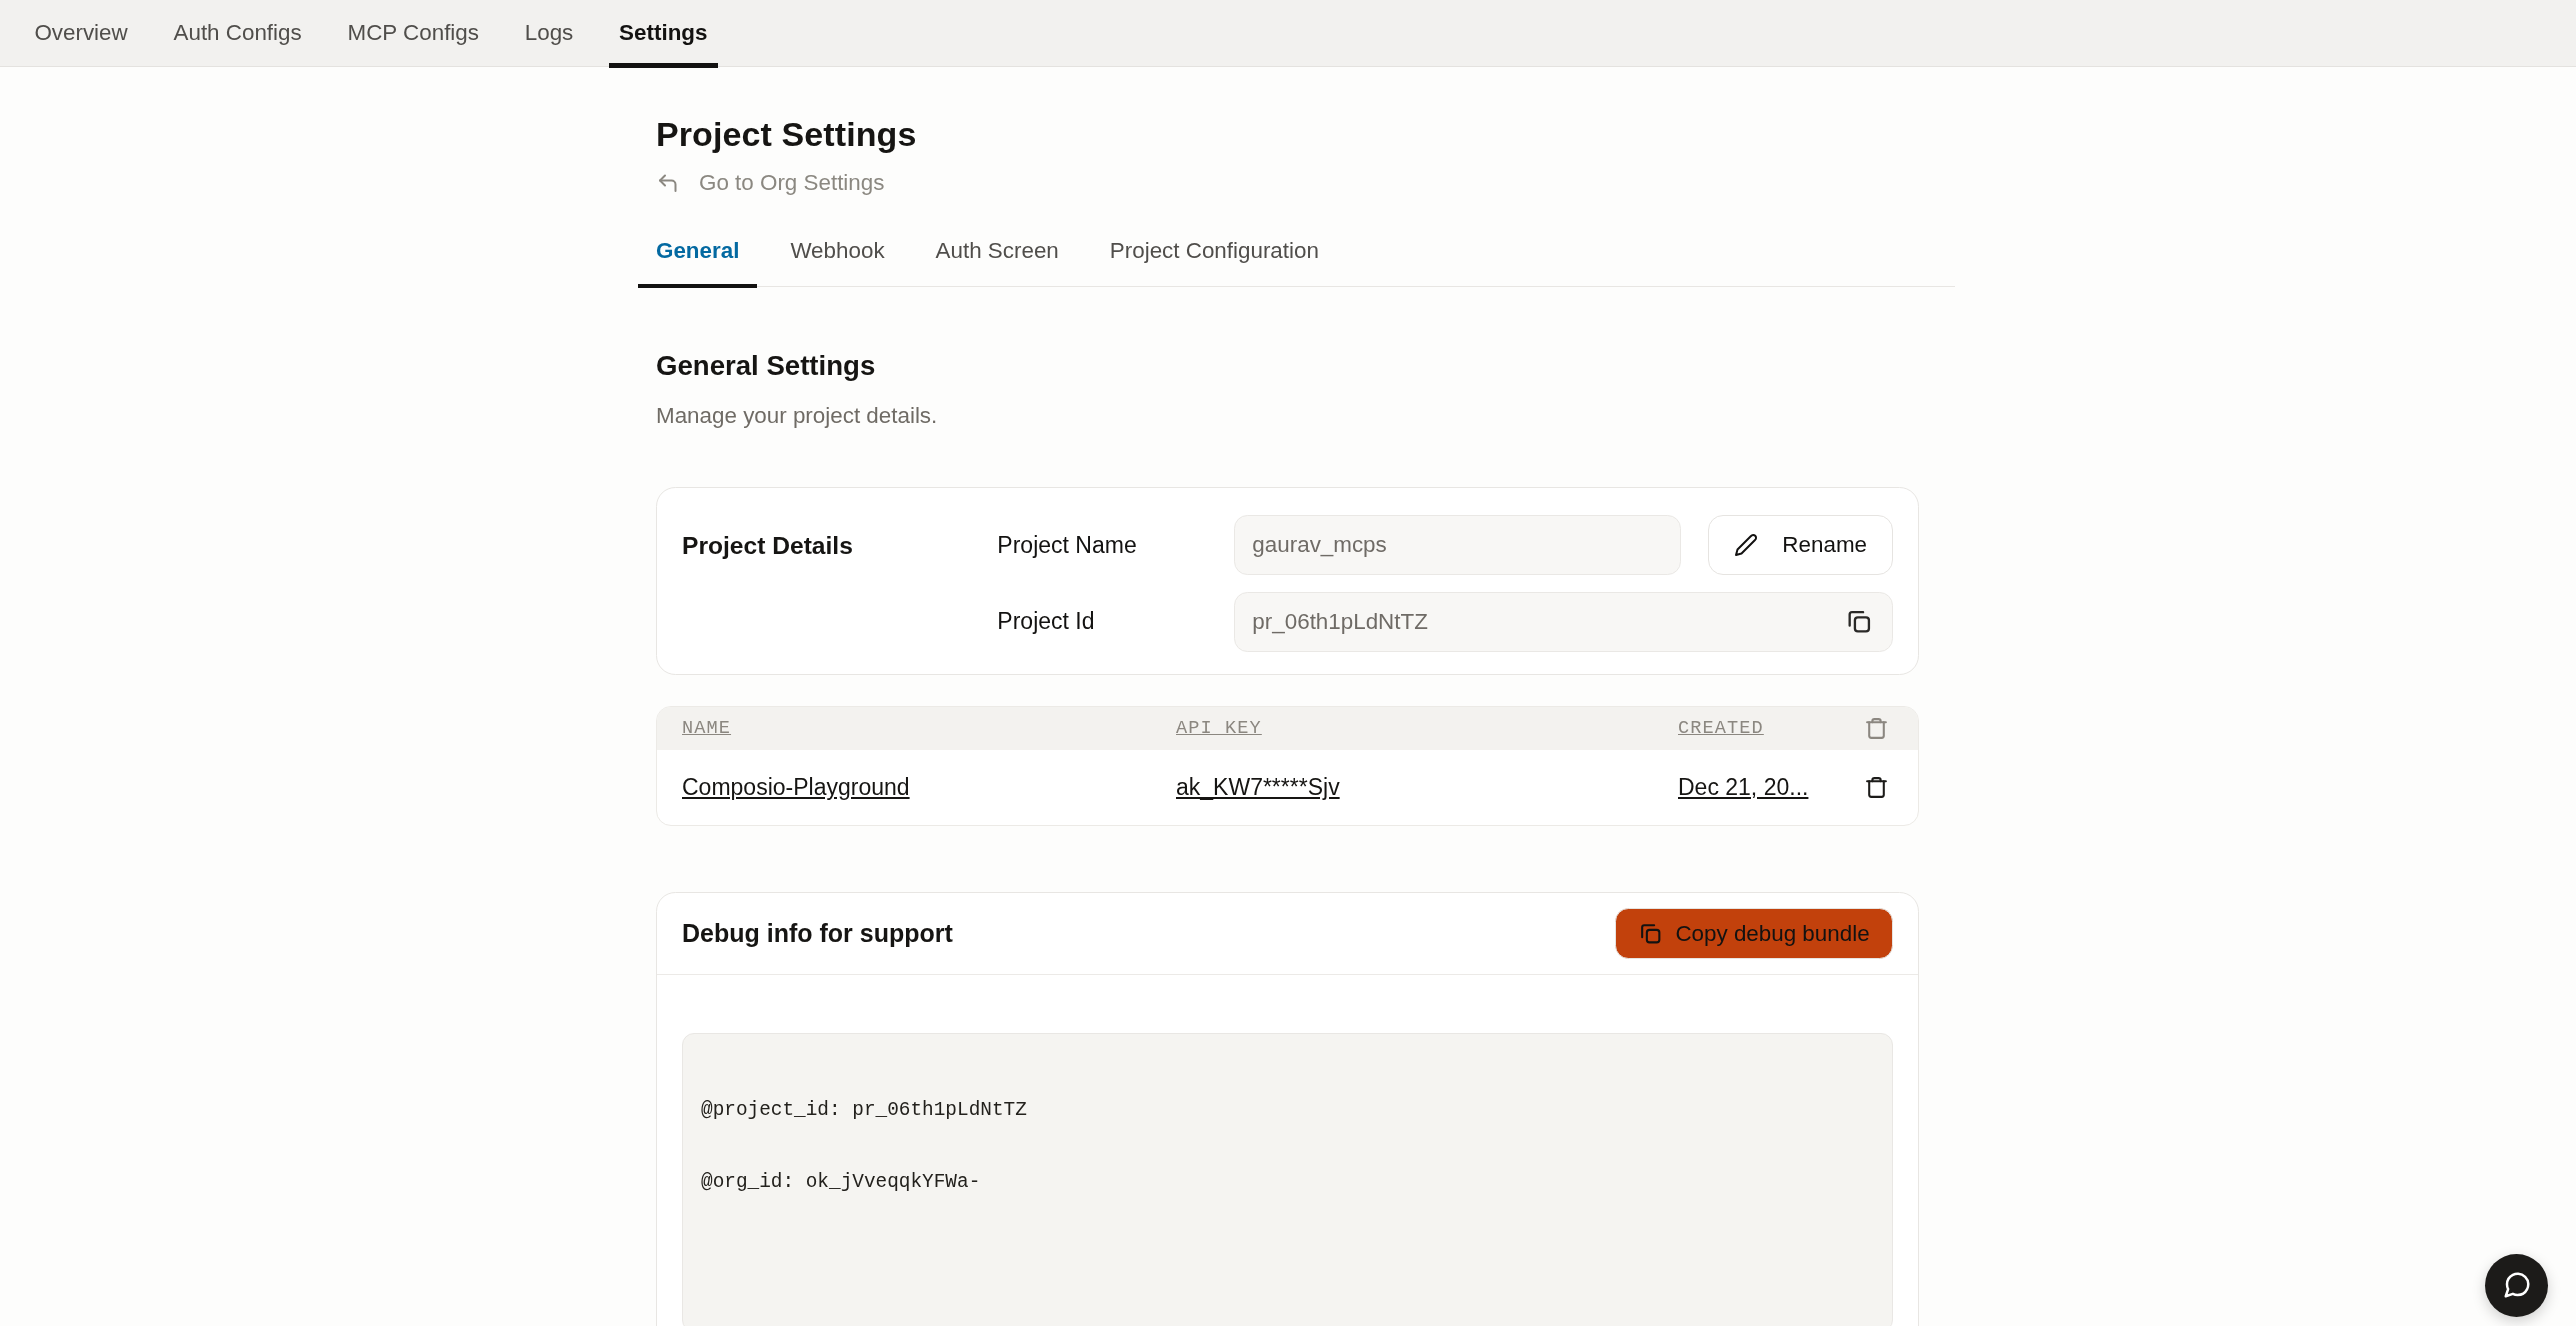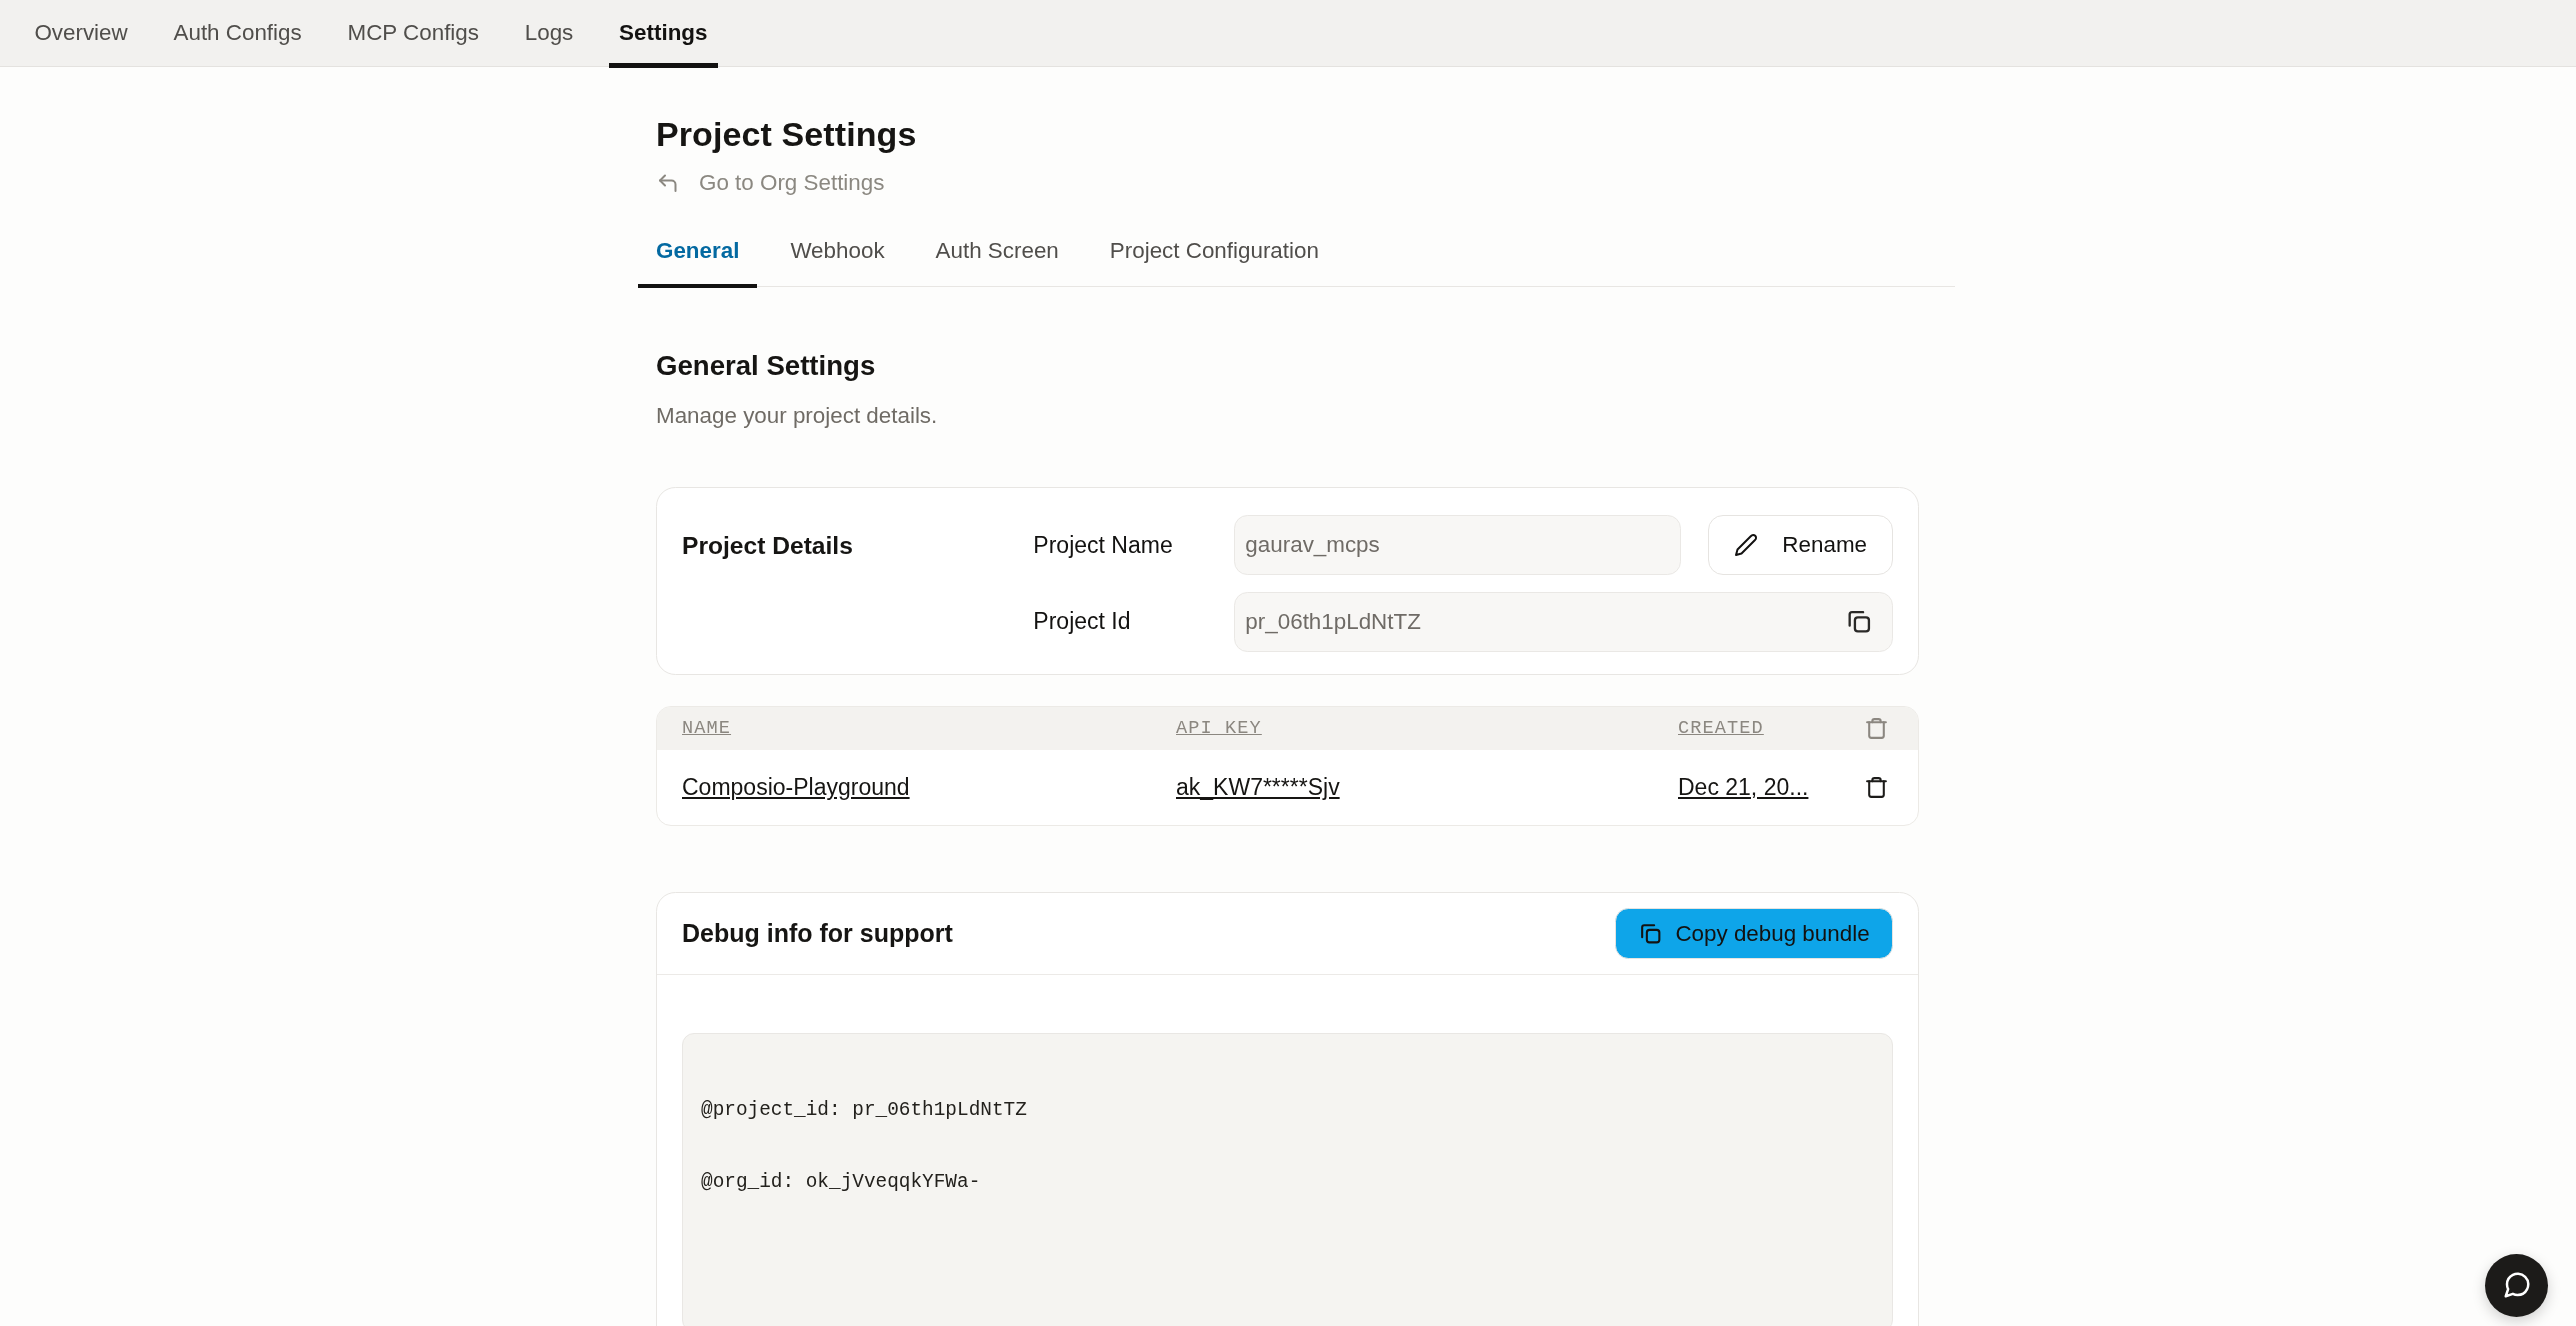--- a/index.html
+++ b/index.html
@@ -89,22 +89,23 @@
   .form-row { display: flex; align-items: center; }
   .form-label { width: 201px; font-size: 23px; color: #131211; }
   .text-input {
     height: 60px;
     background: #f8f7f5;
     border: 1.5px solid #eae8e5;
     border-radius: 13.4px;
     font-family: "Liberation Sans", sans-serif;
     font-size: 22.4px;
     color: #6f6b66;
-    padding: 0 10px;
+    padding: 0 17px;
     outline: none;
+    margin-left: 36px;
   }
   .input-name { width: 447px; }
   .input-wrap { position: relative; flex: 1; display: flex; }
   .input-id { flex: 1; padding-right: 75px; }
   .copy-in-input {
     position: absolute; right: 18px; top: 50%;
     transform: translateY(-50%);
     width: 33px; height: 33px;
     display: flex; align-items: center; justify-content: center;
     cursor: pointer; background: transparent; border: none;
@@ -174,21 +175,21 @@
   .card-debug { margin-top: 66px; }
   .debug-head {
     display: flex; align-items: center; justify-content: space-between;
     padding: 15px 25px;
     border-bottom: 1.5px solid #eceae7;
   }
   .debug-title { font-size: 25px; font-weight: 700; }
   .btn-copy {
     height: 51px;
     display: inline-flex; align-items: center; gap: 12px;
-    background: #0ea5e9;
+    background: #c2410c;
     border: 1.5px solid #e6e4e1;
     border-radius: 13.4px;
     padding: 0 22.4px;
     font-size: 22.4px; color: #131211;
     font-family: "Liberation Sans", sans-serif;
     cursor: pointer;
   }
   .debug-body { padding: 28px 25px 27px 25px; }
   .debug-desc { font-size: 22.4px; color: #75716a; }
   .code-block {

